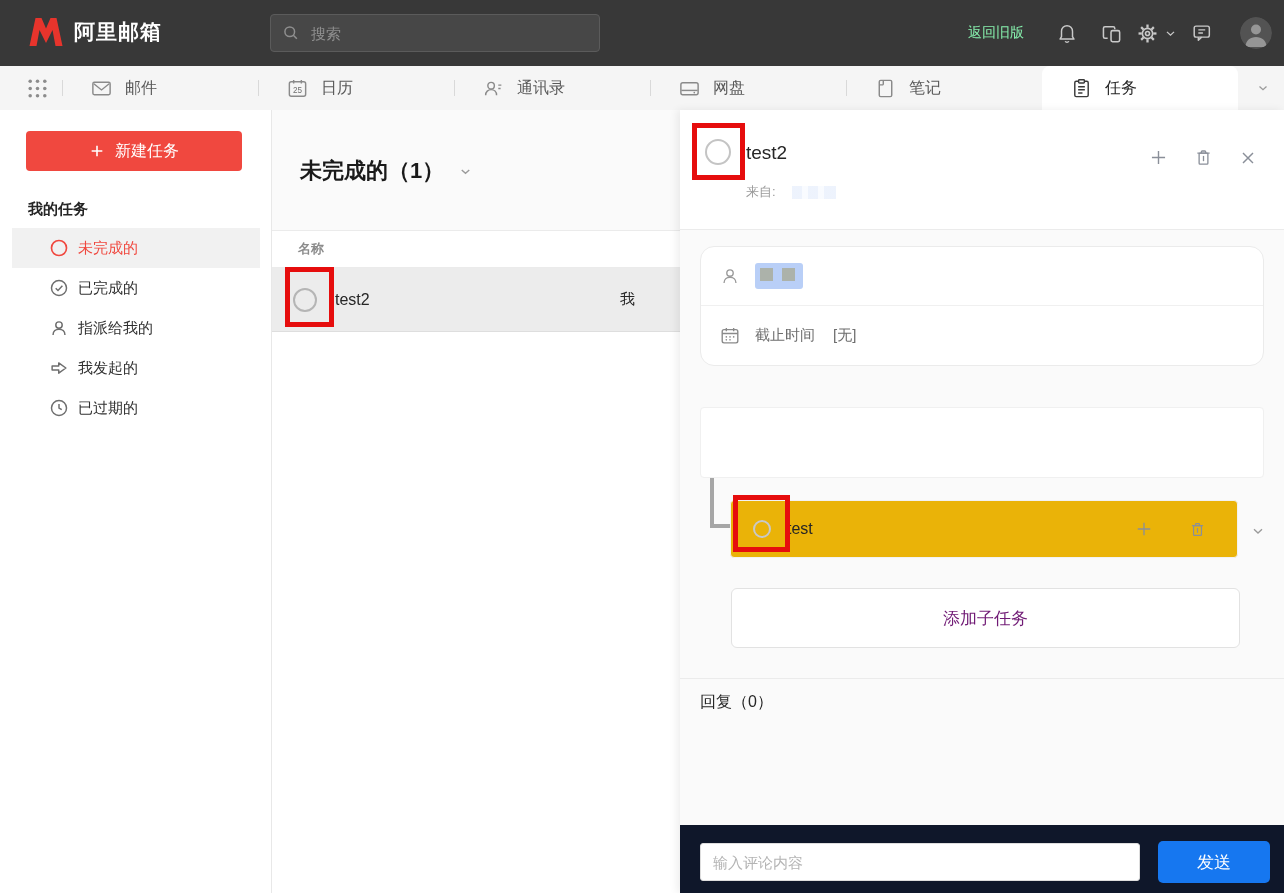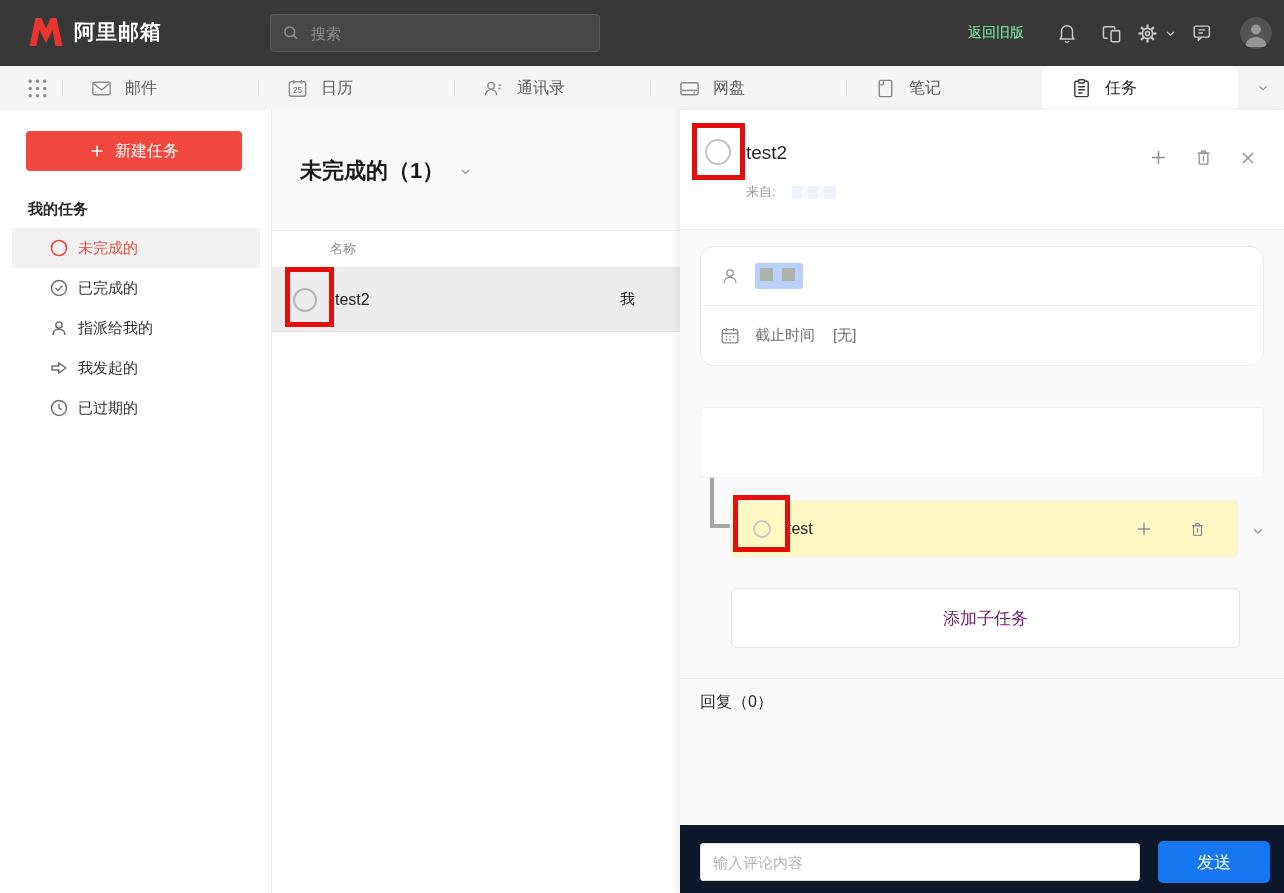--- a/index.html
+++ b/index.html
@@ -43,21 +43,21 @@
   .side-item{height:40px;display:flex;align-items:center;padding-left:36px;gap:8px;font-size:15px;color:#303030;cursor:pointer;}
   .side-item.active{background:#f1f1f1;color:#f0483f;}
 
   
   .middle{position:absolute;left:272px;top:110px;width:1012px;height:783px;background:#fff;}
   .mid-header{height:120px;background:#fafafa;position:relative;}
   .mid-title{position:absolute;left:28px;top:46px;font-size:22px;font-weight:bold;color:#1a1a1a;
     display:flex;align-items:center;gap:14px;}
   .table-head{height:38px;border-top:1px solid #ebebeb;border-bottom:1px solid #ebebeb;background:#fff;
     display:flex;align-items:center;}
-  .col-name{margin-left:58px;color:#8c8c8c;font-size:13px;}
+  .col-name{margin-left:26px;color:#8c8c8c;font-size:13px;font-weight:bold;}
   .task-row{height:64px;background:#ececec;border-bottom:1px solid #dedede;display:flex;align-items:center;
     position:relative;cursor:pointer;}
   .row-circle{width:24px;height:24px;border:2px solid #b5b5b5;border-radius:50%;margin-left:21px;cursor:pointer;}
   .row-title{margin-left:18px;font-size:16px;color:#262626;}
   .row-assignee{position:absolute;left:348px;font-size:15px;color:#262626;}
 
   
   .detail{position:absolute;left:680px;top:110px;width:604px;height:783px;background:#fafafa;
     box-shadow:-3px 0 8px rgba(0,0,0,0.07);}
   .detail-header{position:absolute;left:0;top:0;width:604px;height:120px;background:#fff;border-bottom:1px solid #ebebeb;}
@@ -75,21 +75,21 @@
   .card-row{height:59px;display:flex;align-items:center;padding-left:18px;gap:14px;font-size:15px;color:#6e6e6e;cursor:pointer;}
   .card-row.first{border-bottom:1px solid #f0f0f0;}
   .assignee-tag{width:48px;height:26px;background:#b9cff7;border-radius:3px;position:relative;}
   .assignee-tag i{position:absolute;top:5px;width:13px;height:13px;background:#a9ad9c;opacity:.85;}
   .assignee-tag i.b1{left:5px;} .assignee-tag i.b2{left:27px;}
   .deadline-value{color:#6e6e6e;margin-left:4px;}
   .desc-box{position:absolute;left:20px;top:177px;width:564px;height:71px;background:#fff;
     border:1px solid #f0f0f0;border-radius:4px;cursor:text;}
   .elbow{position:absolute;left:30px;top:248px;width:20px;height:50px;
     border-left:4px solid #a6a6a6;border-bottom:4px solid #a6a6a6;}
-  .subtask-card{position:absolute;left:50px;top:270px;width:508px;height:58px;background:#fef9c3;
+  .subtask-card{position:absolute;left:50px;top:270px;width:508px;height:58px;background:#eab308;
     border:1px solid #f2f2f2;border-radius:4px;display:flex;align-items:center;cursor:pointer;}
   .st-circle{width:18px;height:18px;border:2px solid #c8c8c8;border-radius:50%;margin-left:22px;cursor:pointer;}
   .st-title{margin-left:16px;font-size:16px;color:#262626;}
   .st-plus{position:absolute;left:403px;}
   .st-trash{position:absolute;left:457px;}
   .st-chevron{position:absolute;left:570px;top:293px;cursor:pointer;}
   .add-subtask{position:absolute;left:51px;top:358px;width:509px;height:60px;background:#fff;
     border:1px solid #e2e2e2;border-radius:6px;display:flex;align-items:center;justify-content:center;
     font-size:17px;color:#701a75;cursor:pointer;font-family:"Liberation Sans","DejaVu Sans",sans-serif;}
   .body-divider{position:absolute;left:0;top:448px;width:604px;height:1px;background:#ebebeb;}

